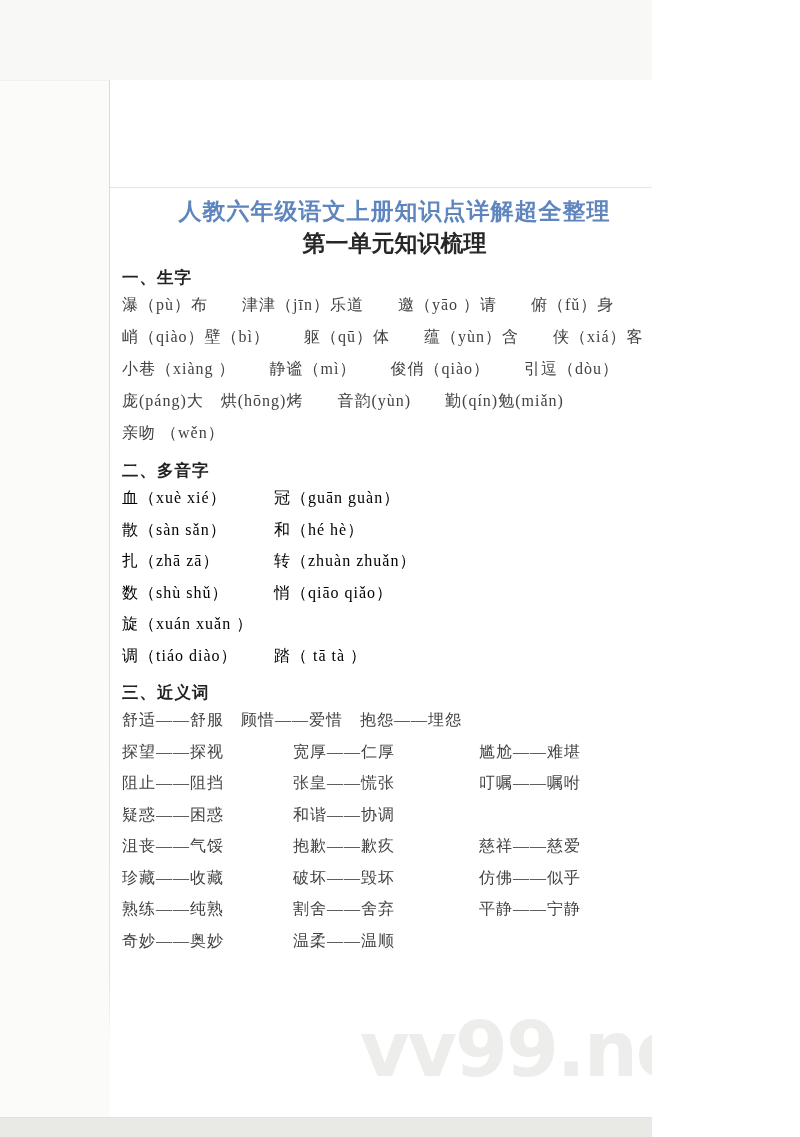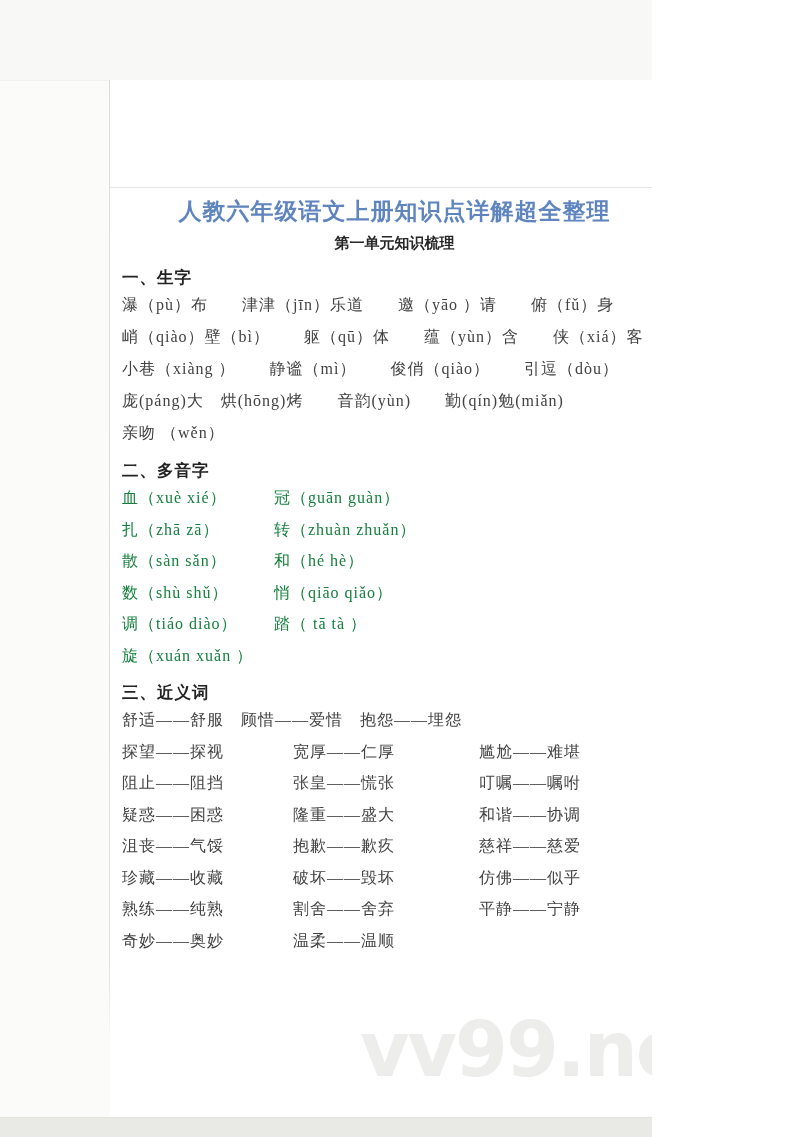--- a/index.html
+++ b/index.html
@@ -47,21 +47,21 @@
     font-family: "Liberation Sans", "DejaVu Sans", sans-serif;
     font-size: 23px; font-weight: bold;
     letter-spacing: 1px;
     text-align: center;
     color: #5f85bf;
     line-height: 32px;
   }
   .doc-subtitle {
     margin: 3px 0 0 0;
     font-family: "Liberation Sans", "DejaVu Sans", sans-serif;
-    font-size: 15px; font-weight: bold;
+    font-size: 23px; font-weight: bold;
     text-align: center;
     color: #272727;
     line-height: 26px;
   }
   .section-heading {
     margin: 9px 0 0 0;
     font-family: "Liberation Sans", "DejaVu Sans", sans-serif;
     font-size: 16.5px; font-weight: bold;
     color: #232323;
     line-height: 24px;
@@ -73,21 +73,21 @@
     letter-spacing: 1px;
     color: #424242;
     white-space: pre-wrap;
   }
   .two-col {
     display: grid;
     grid-template-columns: 152px 1fr;
     font-size: 16px;
     line-height: 31.5px;
     letter-spacing: 1px;
-    color: #15803d;
+    color: #000000;
   }
   .syn-first {
     display: flex;
     gap: 17px;
     font-size: 16px;
     line-height: 31.5px;
     letter-spacing: 1px;
     color: #424242;
   }
   .syn-grid {
@@ -137,59 +137,58 @@
       <div class="text-line">小巷（xiàng ）　　静谧（mì）　　俊俏（qiào）　　引逗（dòu）</div>
       <div class="text-line">庞(páng)大　烘(hōng)烤　　音韵(yùn)　　勤(qín)勉(miǎn)</div>
       <div class="text-line">亲吻 （wěn）</div>
 
       <h3 class="section-heading">二、多音字</h3>
       <div class="two-col">
         <span>血（xuè xié）</span>
         <span>冠（guān guàn）</span>
       </div>
       <div class="two-col">
+        <span>散（sàn sǎn）</span>
+        <span>和（hé hè）</span>
+      </div>
+      <div class="two-col">
         <span>扎（zhā zā）</span>
         <span>转（zhuàn zhuǎn）</span>
       </div>
       <div class="two-col">
-        <span>散（sàn sǎn）</span>
-        <span>和（hé hè）</span>
-      </div>
-      <div class="two-col">
         <span>数（shù shǔ）</span>
         <span>悄（qiāo qiǎo）</span>
       </div>
       <div class="two-col">
+        <span>旋（xuán xuǎn ）</span>
+        <span></span>
+      </div>
+      <div class="two-col">
         <span>调（tiáo diào）</span>
         <span>踏（ tā tà ）</span>
-      </div>
-      <div class="two-col">
-        <span>旋（xuán xuǎn ）</span>
-        <span></span>
       </div>
 
       <h3 class="section-heading">三、近义词</h3>
       <div class="syn-first">
         <span>舒适——舒服</span>
         <span>顾惜——爱惜</span>
         <span>抱怨——埋怨</span>
       </div>
       <div class="syn-grid">
         <span>探望——探视</span>
         <span>宽厚——仁厚</span>
         <span>尴尬——难堪</span>
       </div>
       <div class="syn-grid">
         <span>阻止——阻挡</span>
         <span>张皇——慌张</span>
         <span>叮嘱——嘱咐</span>
       </div>
       <div class="syn-grid">
         <span>疑惑——困惑</span>
-        <span>隆重——盛大</span>
         <span>和谐——协调</span>
       </div>
       <div class="syn-grid">
         <span>沮丧——气馁</span>
         <span>抱歉——歉疚</span>
         <span>慈祥——慈爱</span>
       </div>
       <div class="syn-grid">
         <span>珍藏——收藏</span>
         <span>破坏——毁坏</span>

